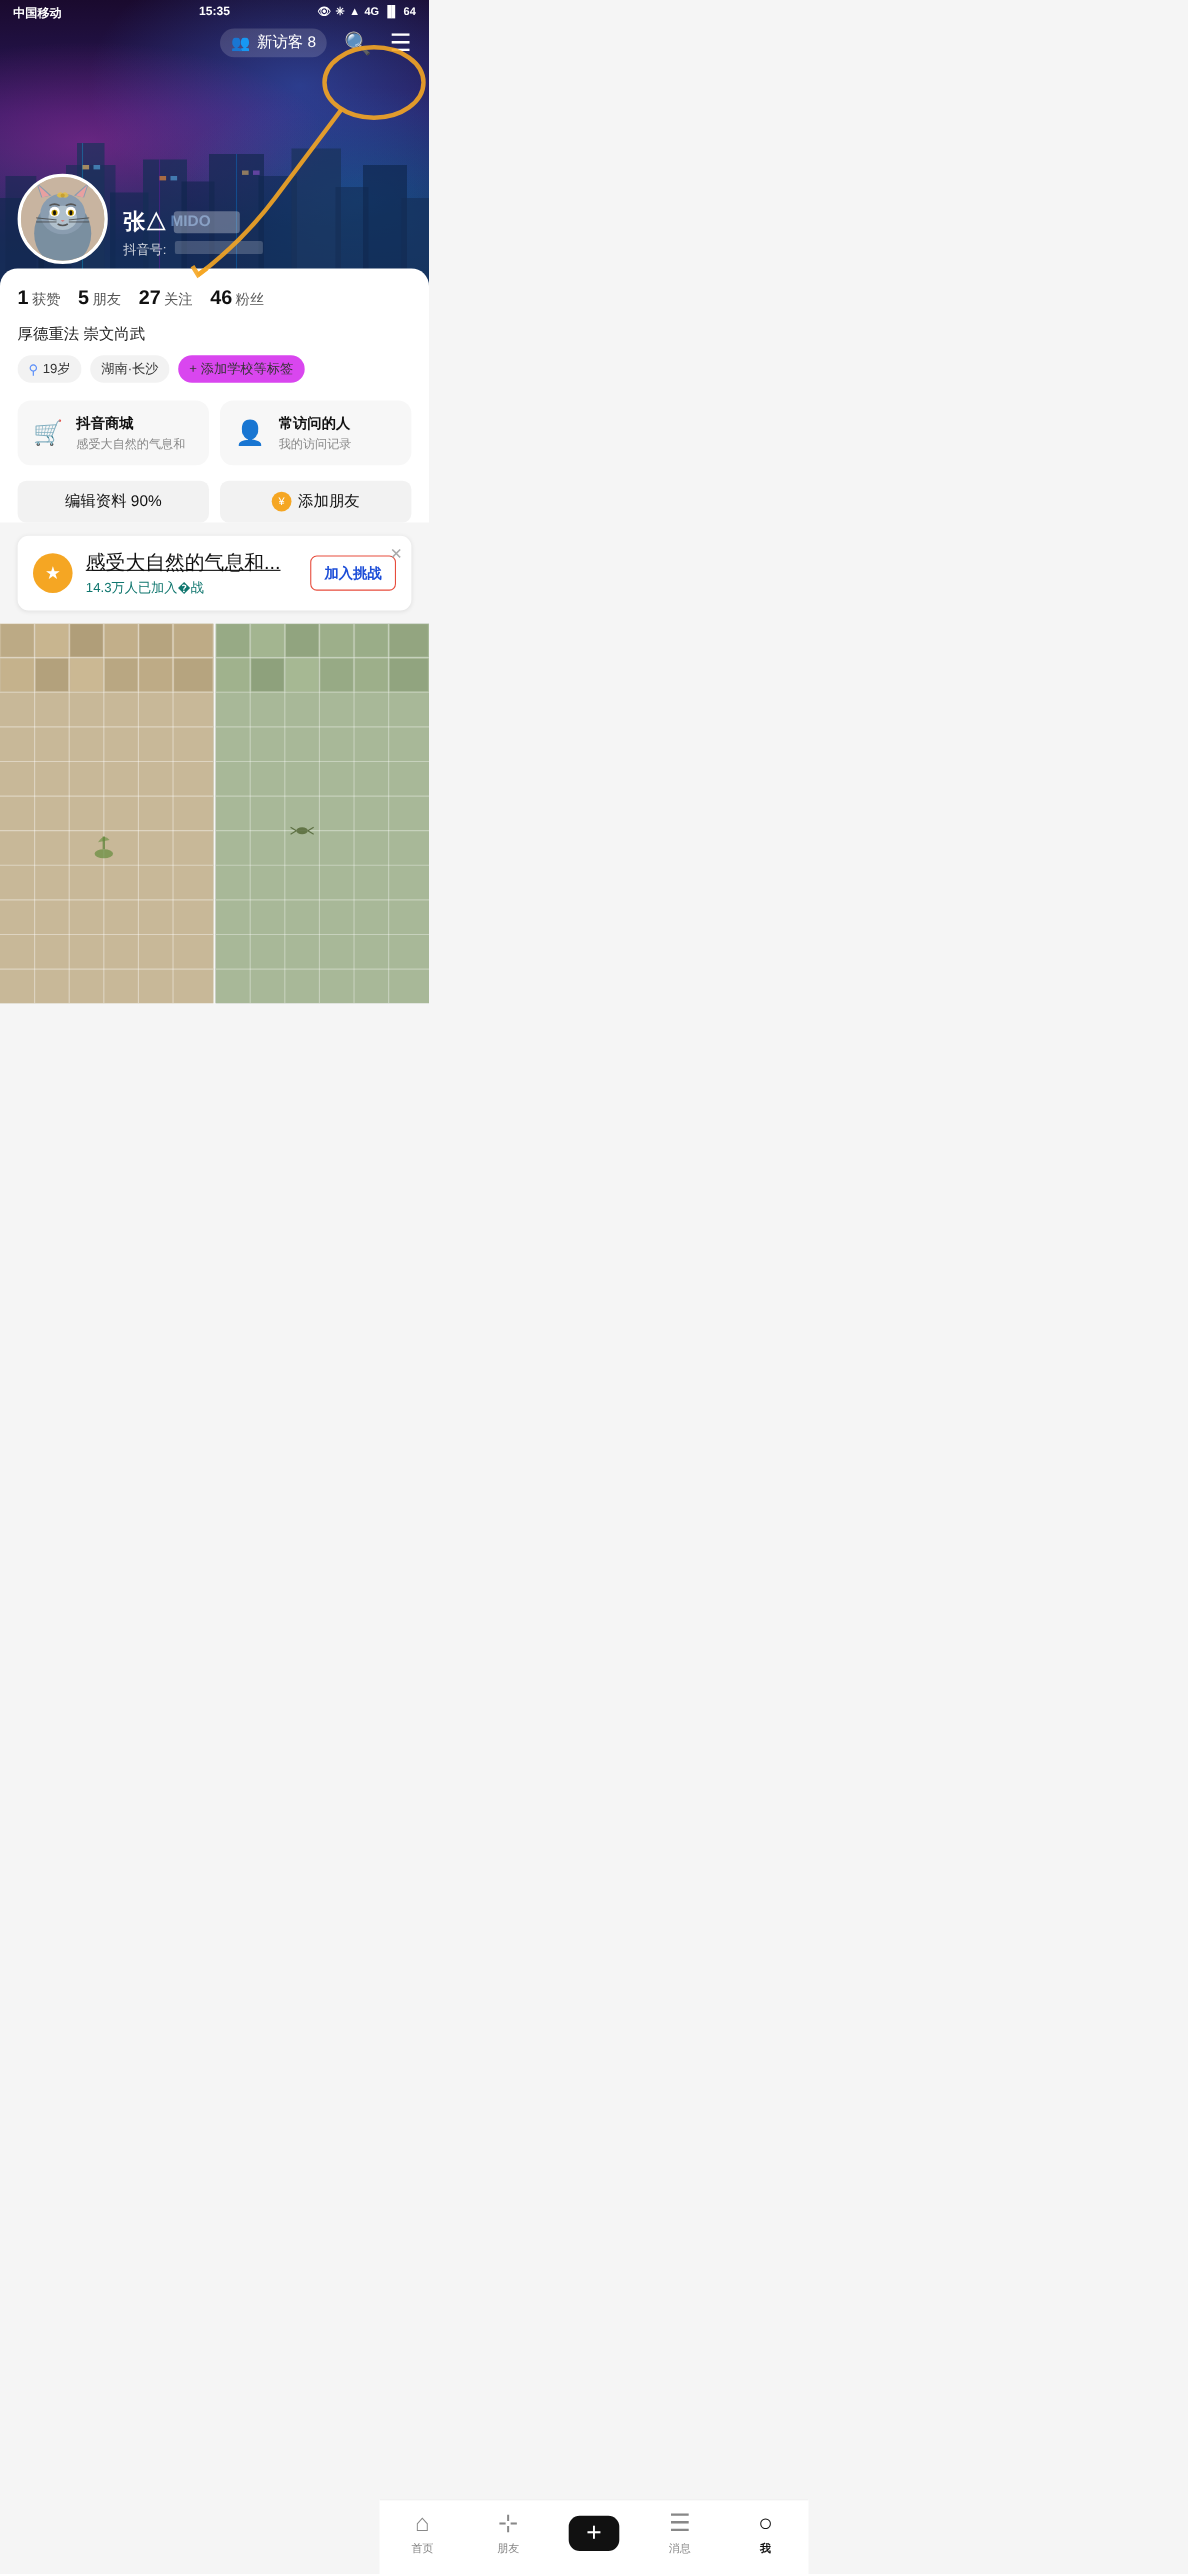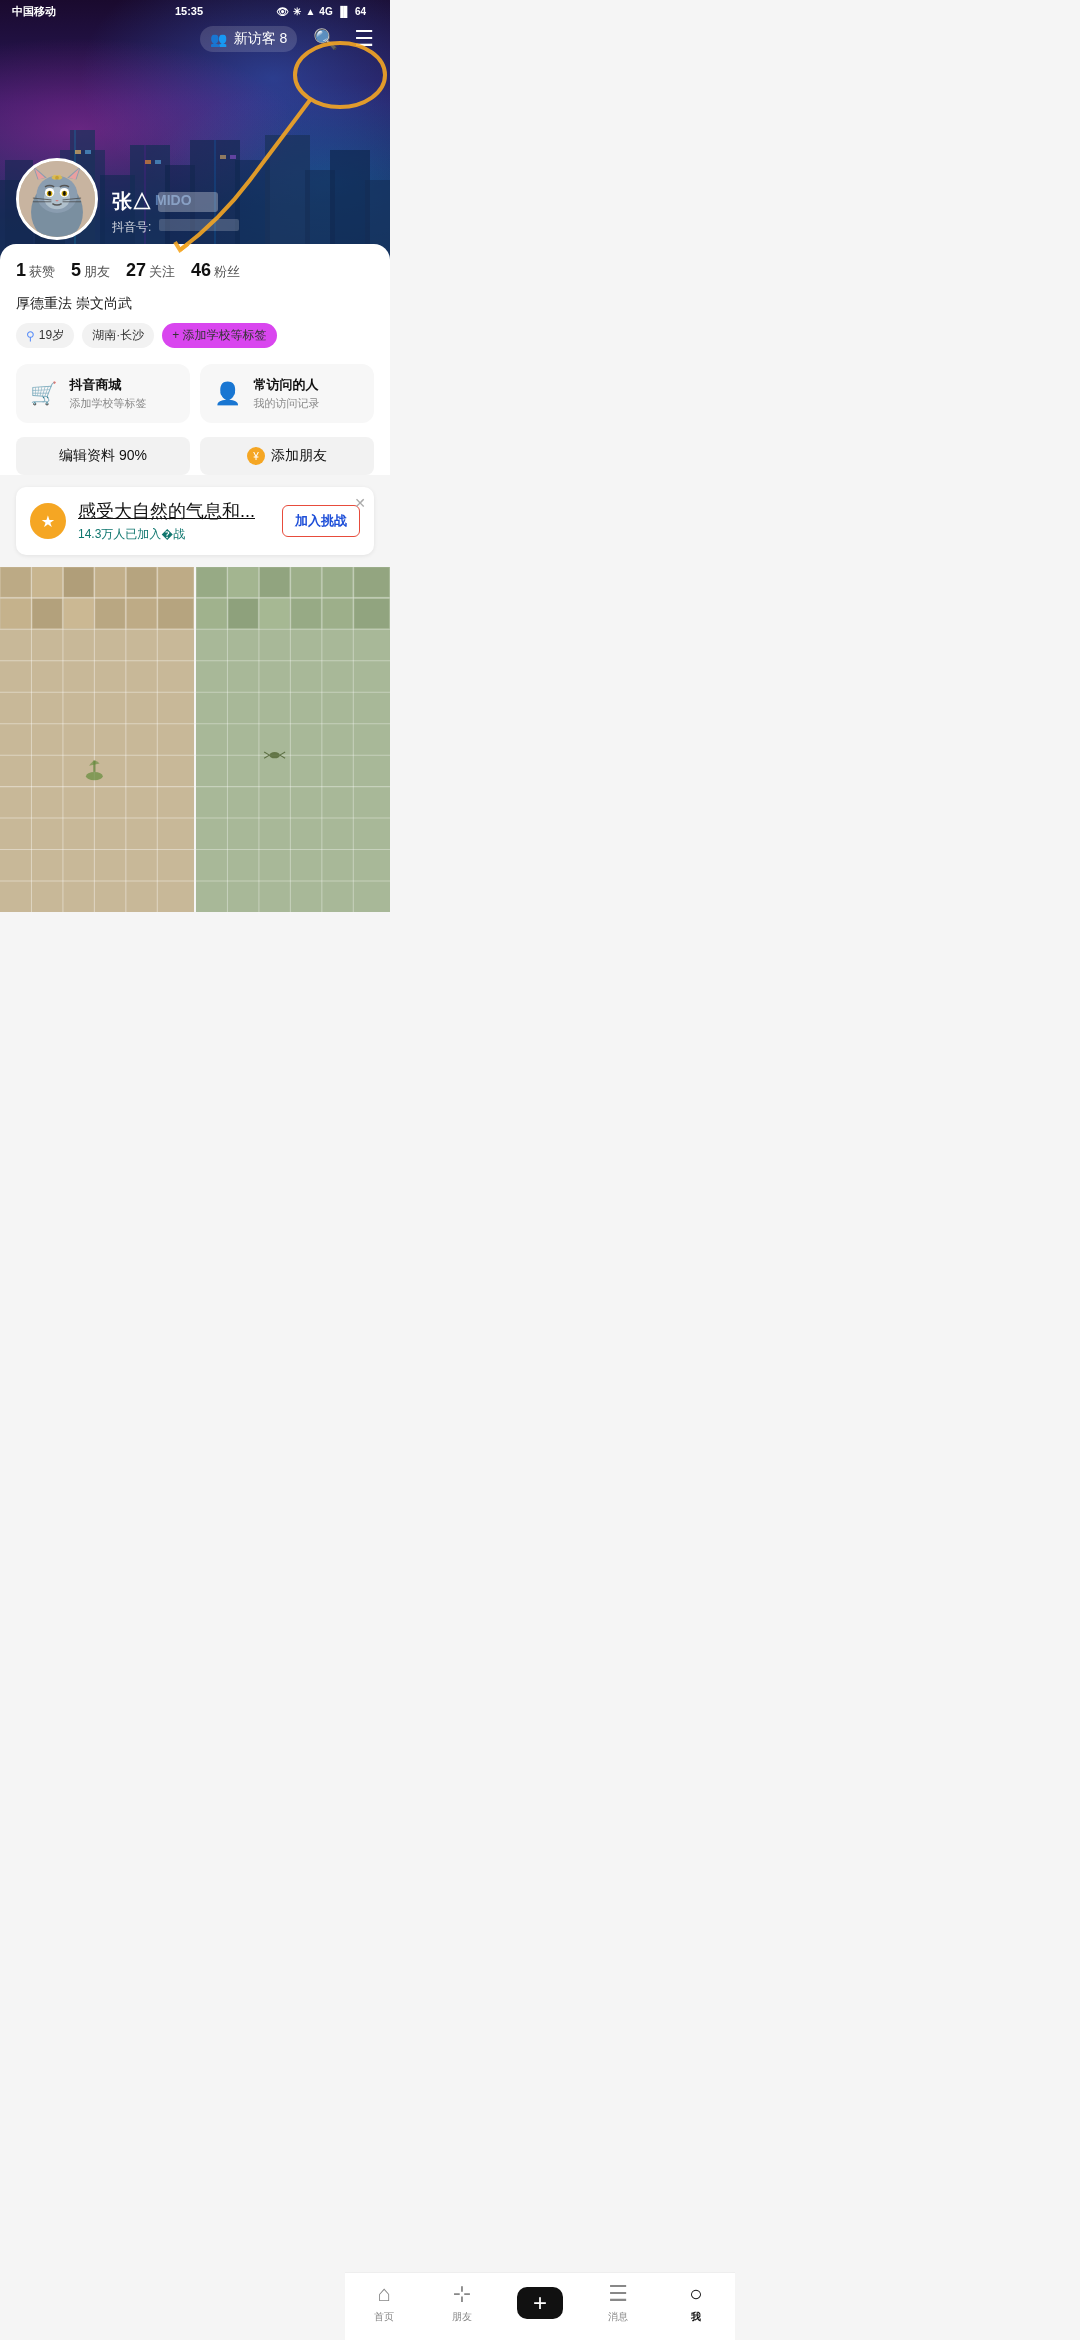--- a/index.html
+++ b/index.html
@@ -12,21 +12,21 @@
       background: #f5f5f5;
       overflow-x: hidden;
       position: relative;
     }
 
     
     .status-bar {
       position: absolute;
       top: 0;
       left: 0;
-      right: 12px;
+      right: 0;
       height: 22px;
       display: flex;
       justify-content: space-between;
       align-items: center;
       padding: 0 12px;
       z-index: 100;
       color: white;
       font-size: 11px;
       font-weight: 600;
     }
@@ -683,21 +683,21 @@
       <div class="tag-add">
         <span>+ 添加学校等标签</span>
       </div>
     </div>
 
     <div class="action-cards">
       <div class="action-card">
         <span class="action-card-icon">🛒</span>
         <div class="action-card-text">
           <h4>抖音商城</h4>
-          <p>添加学校等标签</p>
+          <p>感受大自然的气息和</p>
         </div>
       </div>
       <div class="action-card">
         <span class="action-card-icon">👤</span>
         <div class="action-card-text">
           <h4>常访问的人</h4>
           <p>我的访问记录</p>
         </div>
       </div>
     </div>

